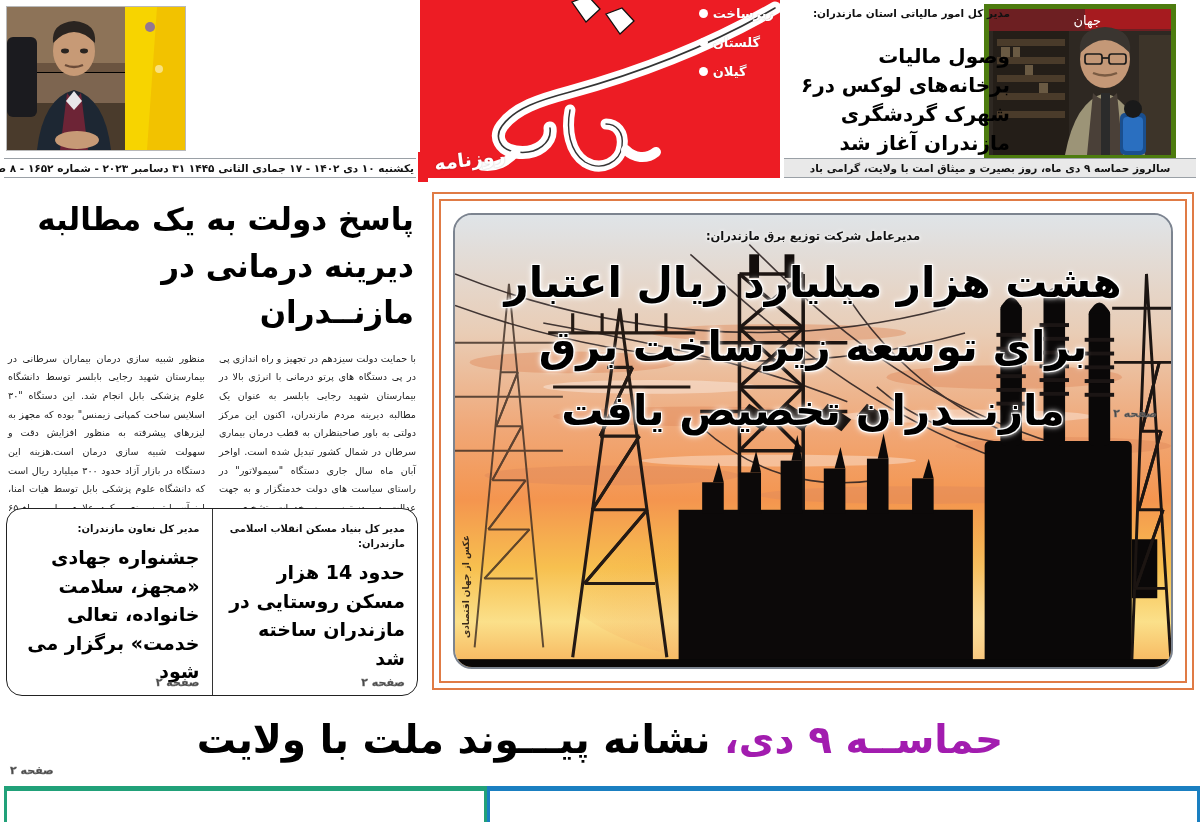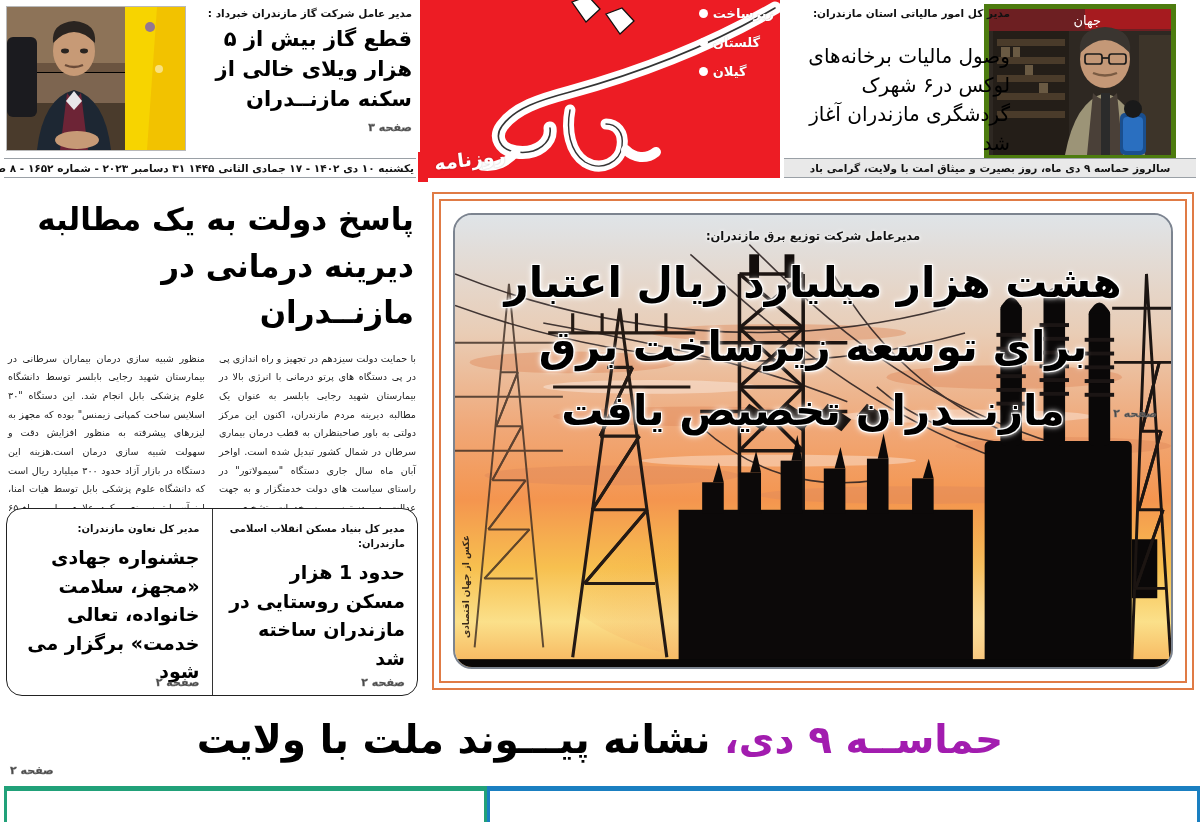--- a/index.html
+++ b/index.html
@@ -59,21 +59,21 @@
   }
 
   
   .tr-block{position:absolute;right:0;top:0;width:420px;height:150px;}
   .tr-photo{
     position:absolute;right:24px;top:4px;width:182px;height:146px;
     border:5px solid #4d7c0f;overflow:hidden;background:#ef4444;
   }
   .tr-text{position:absolute;left:8px;top:6px;width:222px;text-align:right;}
   .tr-head{
-    font-size:20px;font-weight:normal;color:#000;line-height:1.45;
+    font-size:20px;font-weight:bold;color:#000;line-height:1.45;
     letter-spacing:-0.3px;
     margin-top:22px;
   }
 
   
   .daterule{
     position:absolute;left:4px;top:158px;width:412px;
     border-top:1px solid #9aa0a6;border-bottom:1px solid #9aa0a6;
     padding:3px 2px;box-sizing:border-box;
   }
@@ -202,25 +202,20 @@
           <ellipse cx="67" cy="44" rx="21" ry="25" fill="#c79a76"></ellipse>
           <path d="M46 36 q21 -22 42 0 q2 -20 -21 -22 q-23 2 -21 22 Z" fill="#2a2420"></path>
           <ellipse cx="58" cy="44" rx="4" ry="2.4" fill="#2a2420"></ellipse>
           <ellipse cx="77" cy="44" rx="4" ry="2.4" fill="#2a2420"></ellipse>
           <path d="M58 58 q9 4 18 0" stroke="#6b4b38" stroke-width="2.4" fill="none"></path>
           <path d="M30 143 q6 -52 37 -60 q31 8 37 60 Z" fill="#1d2733"></path>
           <path d="M60 86 q7 10 14 0 l7 57 h-28 Z" fill="#6d2436"></path>
           <path d="M67 84 l-8 10 l8 9 l8 -9 Z" fill="#e8e8ea"></path>
           <ellipse cx="70" cy="133" rx="22" ry="9" fill="#c79a76"></ellipse>
         </svg>
-      </div>
-      <div class="tl-text">
-        <div class="kicker">مدیر عامل شرکت گاز مازندران خبرداد :</div>
-        <div class="tl-head">قطع گاز بیش از ۵ هزار ویلای خالی از سکنه مازنــدران</div>
-        <div class="pagebadge">صفحه ۳</div>
       </div>
     </div>
 
     <div class="masthead">
       <svg class="logo-svg" viewBox="0 0 360 178" preserveAspectRatio="none" aria-hidden="true">
         <path d="M355 8 C300 40 230 70 150 92 C120 100 95 108 82 126 C74 137 80 150 96 152 C118 155 132 142 130 128" stroke="#ffffff" stroke-width="13" fill="none" stroke-linecap="round"></path>
         <path d="M355 8 C300 40 230 70 150 92 C120 100 95 108 82 126 C74 137 80 150 96 152 C118 155 132 142 130 128" stroke="#111111" stroke-width="1.6" fill="none" stroke-linecap="round" opacity=".85"></path>
         <path d="M150 110 C146 130 150 152 165 162 C182 172 200 162 202 146 C204 132 196 124 186 124" stroke="#ffffff" stroke-width="11" fill="none" stroke-linecap="round"></path>
         <path d="M150 110 C146 130 150 152 165 162 C182 172 200 162 202 146 C204 132 196 124 186 124" stroke="#111111" stroke-width="1.4" fill="none" stroke-linecap="round" opacity=".85"></path>
         <path d="M206 150 C214 158 226 160 236 152" stroke="#ffffff" stroke-width="10" fill="none" stroke-linecap="round"></path>
@@ -315,21 +310,21 @@
       </div>
     </div>
     <div class="lead-badge">
       <span class="pagebadge">صفحه ۷</span>
     </div>
   </div>
 
   <div class="briefs">
     <div class="brief">
       <div class="brief-kicker">مدیر کل بنیاد مسکن انقلاب اسلامی مازندران:</div>
-      <div class="brief-head">حدود 1 هزار مسکن روستایی در مازندران ساخته شد</div>
+      <div class="brief-head">حدود 14 هزار مسکن روستایی در مازندران ساخته شد</div>
       <span class="pagebadge brief-badge">صفحه ۲</span>
     </div>
     <div class="brief">
       <div class="brief-kicker">مدیر کل تعاون مازندران:</div>
       <div class="brief-head">جشنواره جهادی «مجهز، سلامت خانواده، تعالی خدمت» برگزار می شود</div>
       <span class="pagebadge brief-badge">صفحه ۲</span>
     </div>
   </div>
 
   <div class="feature">

